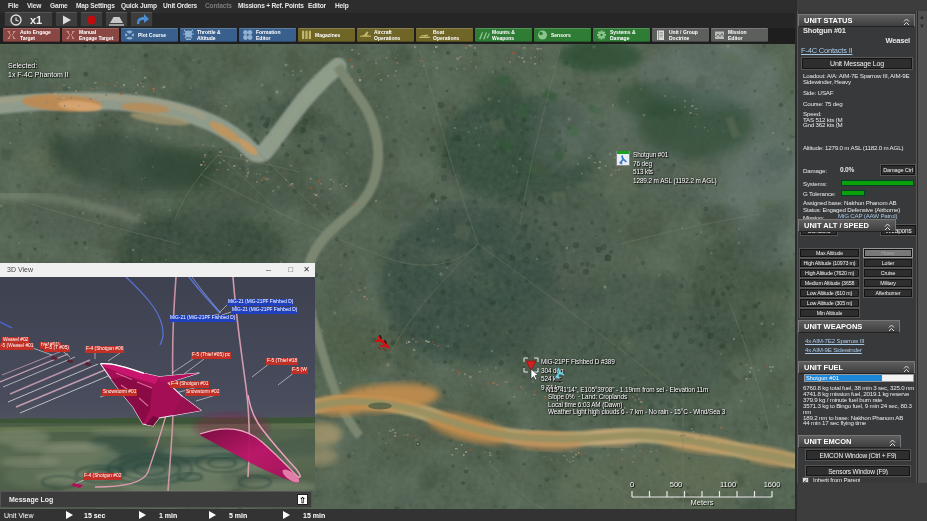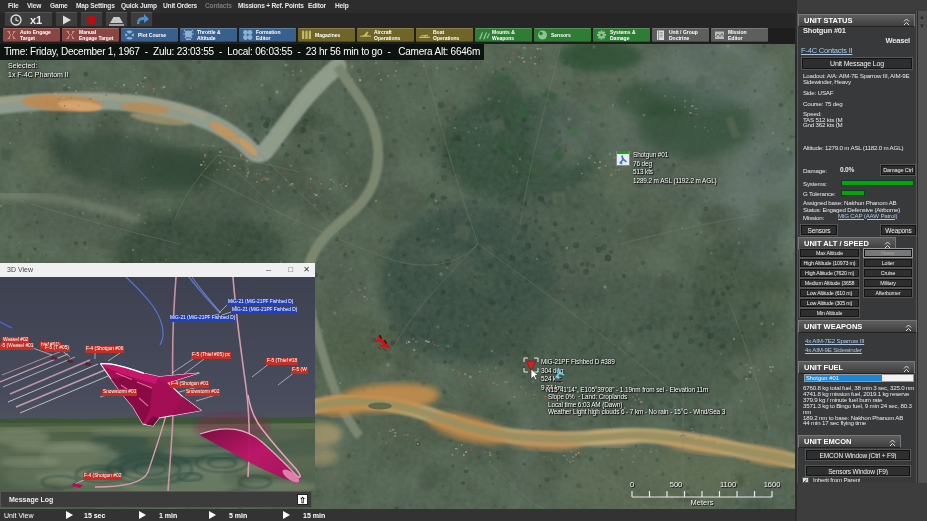--- a/index.html
+++ b/index.html
@@ -2507,21 +2507,20 @@
 <rect x="328" y="158" width="1.8" height="1.2" fill="#9a9284" opacity="0.32"></rect>
 <rect x="510" y="35" width="1.8" height="1.6" fill="#5f6b55" opacity="0.39"></rect>
 <rect x="548" y="154" width="1.7" height="1.5" fill="#5f6b55" opacity="0.45"></rect>
 <rect x="605" y="69" width="1.0" height="1.7" fill="#7d7465" opacity="0.44"></rect>
 <rect x="567" y="143" width="1.6" height="1.2" fill="#9a9284" opacity="0.48"></rect>
 <rect x="535" y="72" width="1.1" height="1.2" fill="#9a9284" opacity="0.40"></rect>
 <rect x="506" y="13" width="1.6" height="1.1" fill="#9a9284" opacity="0.30"></rect>
 </svg>
     </div>
 
-  <div id="timebar">Time: Friday, December 1, 1967&nbsp; -&nbsp; Zulu: 23:03:55&nbsp; -&nbsp; Local: 06:03:55&nbsp; -&nbsp; 23 hr 56 min to go&nbsp; -&nbsp;&nbsp; Camera Alt: 6646m</div>
   <div id="selected">Selected:<br>1x F-4C Phantom II</div>
 
   <div id="mapovl">
       <div style="position:absolute;left:616px;top:151px;width:14px;height:15px">
 <div style="position:absolute;left:0;top:0;width:14px;height:15px;background:#e8eef2;border:1px solid #888"></div>
 <div style="position:absolute;left:1px;top:0px;width:12px;height:3px;background:#18a020"></div>
 <svg style="position:absolute;left:1px;top:3px" width="12" height="11" viewBox="0 0 12 11">
           <path d="M2 9 L5 5.5 L4.2 2 L5.5 1 L6.8 4.5 L10 7.5 L9 8.5 L6.2 6.5 L5 8 L5.5 9.5 L4.5 10.5 Z" fill="#3a7ac8"></path>
         </svg>
 </div>
@@ -2736,36 +2735,36 @@
   <div class="sbtxt" style="left:8px;top:170px;">Systems:</div>
   <div style="position:absolute;left:46px;top:169px;width:73px;height:6px;background:#0da00d;border:1px solid #042"></div>
   <div class="sbtxt" style="left:8px;top:180px;">G Tolerance:</div>
   <div style="position:absolute;left:46px;top:179px;width:24px;height:6px;background:#0da00d;border:1px solid #042"></div>
   <div class="sbtxt" style="left:8px;top:189px;">Assigned base: Nakhon Phanom AB</div>
   <div class="sbtxt" style="left:8px;top:195.5px;">Status: Engaged Defensive (Airborne)</div>
   <div class="sbtxt" style="left:8px;top:204px;">Mission:</div>
   <div class="sbtxt" style="left:43px;top:201.5px;"><span class="sblink">MiG CAP (AAW Patrol)</span></div>
   <div class="sbbtn" style="left:6px;top:214px;width:36px;height:10px;line-height:9px;font-size:6.5px;">Sensors</div>
   <div class="sbbtn" style="left:86px;top:214px;width:35px;height:10px;line-height:9px;font-size:6.5px;">Weapons</div>
-  <div class="sbhead" style="left:3px;top:226px;width:98px">UNIT ALT / SPEED<svg style="position:absolute;right:4px;top:3px" width="7" height="8" viewBox="0 0 7 8">
+  <div class="sbhead" style="left:3px;top:208px;width:98px">UNIT ALT / SPEED<svg style="position:absolute;right:4px;top:3px" width="7" height="8" viewBox="0 0 7 8">
           <path d="M1 3.5 L3.5 1 L6 3.5 M1 7 L3.5 4.5 L6 7" stroke="#ddd" stroke-width="1" fill="none"></path>
         </svg></div>
   <div class="sbbtn" style="left:5px;top:238px;width:59px;height:8px;line-height:7px;font-size:5.3px;">Max Altitude</div>
   <div class="sbbtn" style="left:5px;top:248px;width:59px;height:8px;line-height:7px;font-size:5.3px;">High Altitude (10973 m)</div>
   <div class="sbbtn" style="left:5px;top:258px;width:59px;height:8px;line-height:7px;font-size:5.3px;">High Altitude (7620 m)</div>
   <div class="sbbtn" style="left:5px;top:268px;width:59px;height:8px;line-height:7px;font-size:5.3px;">Medium Altitude (3658</div>
   <div class="sbbtn" style="left:5px;top:278px;width:59px;height:8px;line-height:7px;font-size:5.3px;">Low Altitude (610 m)</div>
   <div class="sbbtn" style="left:5px;top:288px;width:59px;height:8px;line-height:7px;font-size:5.3px;">Low Altitude (305 m)</div>
   <div class="sbbtn" style="left:5px;top:298px;width:59px;height:8px;line-height:7px;font-size:5.3px;">Min Altitude</div>
   <div class="sbbtn" style="left:69px;top:238px;width:48px;height:8px;line-height:7px;font-size:5.3px;background:#787878;color:#a8a8a8;outline-color:#999;">Hover</div>
   <div class="sbbtn" style="left:69px;top:248px;width:48px;height:8px;line-height:7px;font-size:5.3px;">Loiter</div>
   <div class="sbbtn" style="left:69px;top:258px;width:48px;height:8px;line-height:7px;font-size:5.3px;">Cruise</div>
   <div class="sbbtn" style="left:69px;top:268px;width:48px;height:8px;line-height:7px;font-size:5.3px;">Military</div>
   <div class="sbbtn" style="left:69px;top:278px;width:48px;height:8px;line-height:7px;font-size:5.3px;">Afterburner</div>
-  <div class="sbhead" style="left:3px;top:309px;width:119px">UNIT WEAPONS<svg style="position:absolute;right:4px;top:3px" width="7" height="8" viewBox="0 0 7 8">
+  <div class="sbhead" style="left:3px;top:309px;width:102px">UNIT WEAPONS<svg style="position:absolute;right:4px;top:3px" width="7" height="8" viewBox="0 0 7 8">
           <path d="M1 3.5 L3.5 1 L6 3.5 M1 7 L3.5 4.5 L6 7" stroke="#ddd" stroke-width="1" fill="none"></path>
         </svg></div>
   <div class="sbtxt" style="left:10px;top:327px;"><span class="sblink">4x AIM-7E2 Sparrow III</span></div>
   <div class="sbtxt" style="left:10px;top:336px;"><span class="sblink">4x AIM-9E Sidewinder</span></div>
   <div class="sbhead" style="left:3px;top:350px;width:117px">UNIT FUEL<svg style="position:absolute;right:4px;top:3px" width="7" height="8" viewBox="0 0 7 8">
           <path d="M1 3.5 L3.5 1 L6 3.5 M1 7 L3.5 4.5 L6 7" stroke="#ddd" stroke-width="1" fill="none"></path>
         </svg></div>
   <div style="position:absolute;left:9px;top:363px;width:110px;height:8px;background:#f2f2f2;border:1px solid #999">
         <div style="position:absolute;left:0;top:0;width:77px;height:6px;background:#1c86d8"></div>
         <div style="position:absolute;left:1px;top:0px;color:#fff;font-size:5.8px;line-height:6.5px;white-space:nowrap">Shotgun #01</div>

